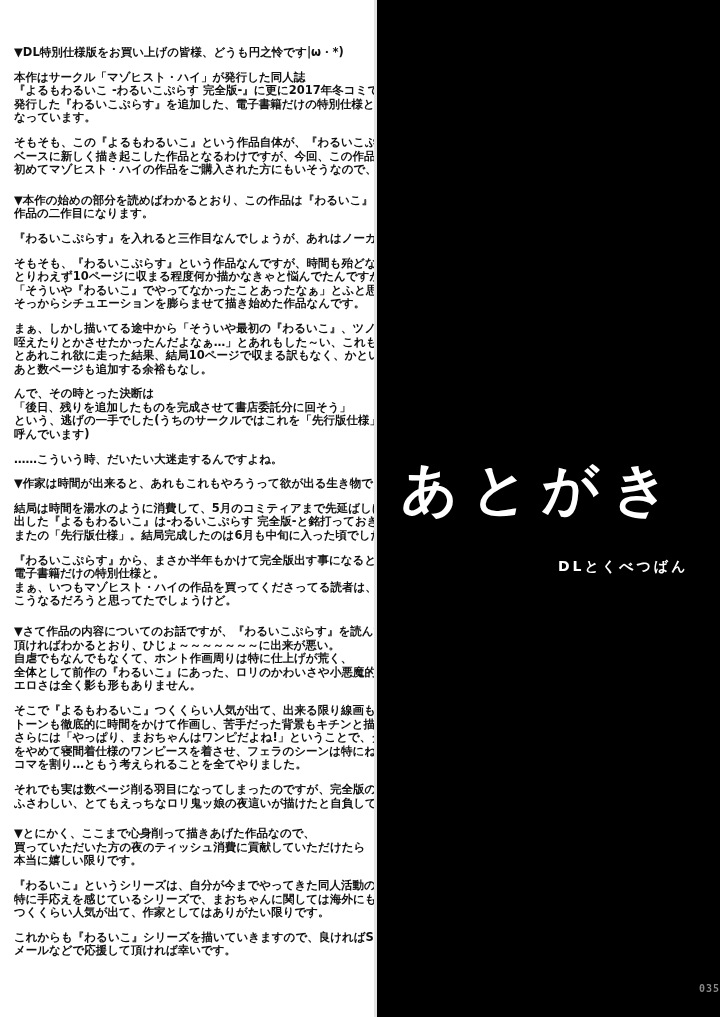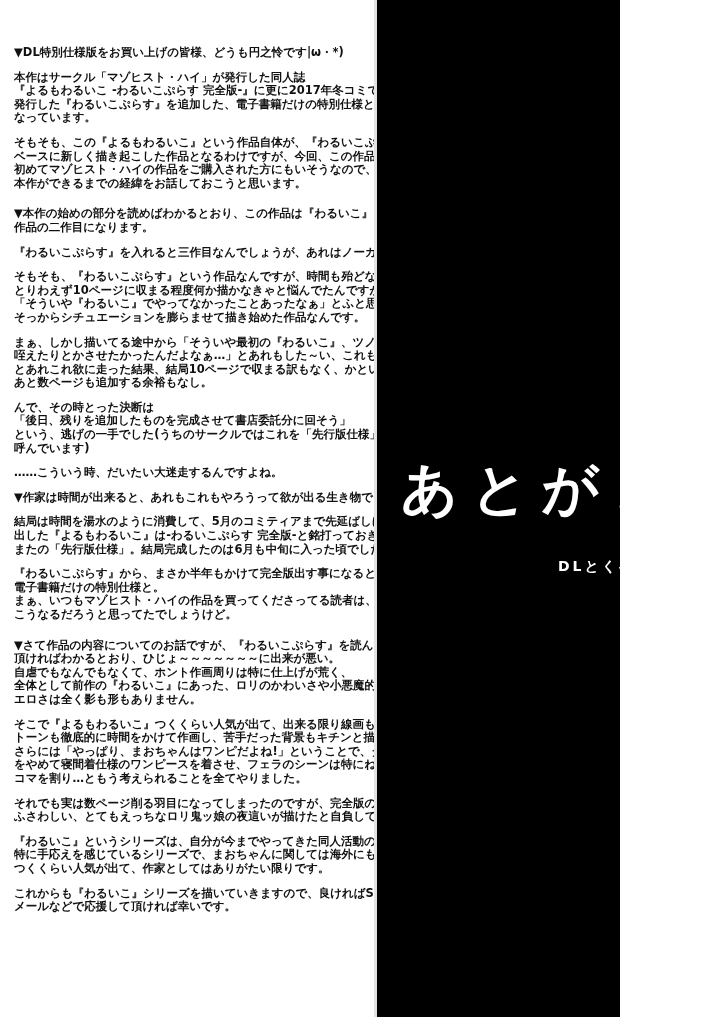--- a/index.html
+++ b/index.html
@@ -5,21 +5,21 @@
   html, body {
     margin: 0;
     padding: 0;
     width: 720px;
     height: 1017px;
     background: #ffffff;
     font-family: "DejaVu Sans", "Liberation Sans", sans-serif;
   }
   .page {
     position: relative;
-    width: 620px;
+    width: 720px;
     height: 1017px;
     background: #ffffff;
     overflow: hidden;
   }
   .text-column {
     position: absolute;
     left: 14px;
     top: 46px;
     width: 360px;
     height: 940px;
@@ -88,33 +88,34 @@
 </style>
 </head>
 <body>
 
 <div class="page">
 
   <div class="text-column">
 
   <p class="para"><span>▼DL特別仕様版をお買い上げの皆様、どうも円之怜です|ω・*)</span></p>
       <p class="para"><span>本作はサークル「マゾヒスト・ハイ」が発行した同人誌</span><br><span>『よるもわるいこ -わるいこぷらす 完全版-』に更に2017年冬コミで</span><br><span>発行した『わるいこぷらす』を追加した、電子書籍だけの特別仕様と</span><br><span>なっています。</span></p>
-      <p class="para"><span>そもそも、この『よるもわるいこ』という作品自体が、『わるいこぷらす』を</span><br><span>ベースに新しく描き起こした作品となるわけですが、今回、この作品から</span><br><span>初めてマゾヒスト・ハイの作品をご購入された方にもいそうなので、</span><br><span>本作ができるまでの経緯をお話しておこうと思います。</span></p>
+      <p class="para"><span>そもそも、この『よるもわるいこ』という作品自体が、『わるいこぷらす』を</span><br><span>ベースに新しく描き起こした作品となるわけですが、今回、この作品から</span><br><span>初めてマゾヒスト・ハイの作品をご購入された方にもいそうなので、</span><br></p>
       <p class="para section"><span>▼本作の始めの部分を読めばわかるとおり、この作品は『わるいこ』という</span><br><span>作品の二作目になります。</span></p>
       <p class="para"><span>『わるいこぷらす』を入れると三作目なんでしょうが、あれはノーカンです。</span></p>
       <p class="para"><span>そもそも、『わるいこぷらす』という作品なんですが、時間も殆どない状況で</span><br><span>とりわえず10ページに収まる程度何か描かなきゃと悩んでたんですが、</span><br><span>「そういや『わるいこ』でやってなかったことあったなぁ」とふと思い、</span><br><span>そっからシチュエーションを膨らませて描き始めた作品なんです。</span></p>
       <p class="para"><span>まぁ、しかし描いてる途中から「そういや最初の『わるいこ』、ツノ舐めたり</span><br><span>咥えたりとかさせたかったんだよなぁ…」とあれもした～い、これもした～い</span><br><span>とあれこれ欲に走った結果、結局10ページで収まる訳もなく、かといって</span><br><span>あと数ページも追加する余裕もなし。</span></p>
       <p class="para"><span>んで、その時とった決断は</span><br><span>「後日、残りを追加したものを完成させて書店委託分に回そう」</span><br><span>という、逃げの一手でした(うちのサークルではこれを「先行版仕様」と</span><br><span>呼んでいます)</span></p>
       <p class="para"><span>……こういう時、だいたい大迷走するんですよね。</span></p>
       <p class="para"><span>▼作家は時間が出来ると、あれもこれもやろうって欲が出る生き物でして。</span></p>
       <p class="para"><span>結局は時間を湯水のように消費して、5月のコミティアまで先延ばしにして</span><br><span>出した『よるもわるいこ』は-わるいこぷらす 完全版-と銘打っておきながら、</span><br><span>またの「先行版仕様」。結局完成したのは6月も中旬に入った頃でした。</span></p>
       <p class="para"><span>『わるいこぷらす』から、まさか半年もかけて完全版出す事になるとは、</span><br><span>電子書籍だけの特別仕様と。</span><br><span>まぁ、いつもマゾヒスト・ハイの作品を買ってくださってる読者は、概ね</span><br><span>こうなるだろうと思ってたでしょうけど。</span></p>
       <p class="para section"><span>▼さて作品の内容についてのお話ですが、『わるいこぷらす』を読んで</span><br><span>頂ければわかるとおり、ひじょ～～～～～～～に出来が悪い。</span><br><span>自虐でもなんでもなくて、ホント作画周りは特に仕上げが荒く、</span><br><span>全体として前作の『わるいこ』にあった、ロリのかわいさや小悪魔的な</span><br><span>エロさは全く影も形もありません。</span></p>
       <p class="para"><span>そこで『よるもわるいこ』つくくらい人気が出て、出来る限り線画も</span><br><span>トーンも徹底的に時間をかけて作画し、苦手だった背景もキチンと描き込み、</span><br><span>さらには「やっぱり、まおちゃんはワンピだよね!」ということで、ダサいトレーナー</span><br><span>をやめて寝間着仕様のワンピースを着させ、フェラのシーンは特にねちっこく</span><br><span>コマを割り…ともう考えられることを全てやりました。</span></p>
       <p class="para"><span>それでも実は数ページ削る羽目になってしまったのですが、完全版の名に</span><br><span>ふさわしい、とてもえっちなロリ鬼ッ娘の夜這いが描けたと自負しております。</span></p>
+      <p class="para section"><span>▼とにかく、ここまで心身削って描きあげた作品なので、</span><br><span>買っていただいた方の夜のティッシュ消費に貢献していただけたら</span><br><span>本当に嬉しい限りです。</span></p>
       <p class="para"><span>『わるいこ』というシリーズは、自分が今までやってきた同人活動の中でも</span><br><span>特に手応えを感じているシリーズで、まおちゃんに関しては海外にもファンが</span><br><span>つくくらい人気が出て、作家としてはありがたい限りです。</span></p>
       <p class="para"><span>これからも『わるいこ』シリーズを描いていきますので、良ければSNSや</span><br><span>メールなどで応援して頂ければ幸いです。</span></p>
     </div>
 
   <div class="divider"></div>
 
   <div class="band">
     <div class="band-title">あとがき</div>
     <div class="band-subtitle">DLとくべつばん</div>
     <div class="page-number">035</div>

